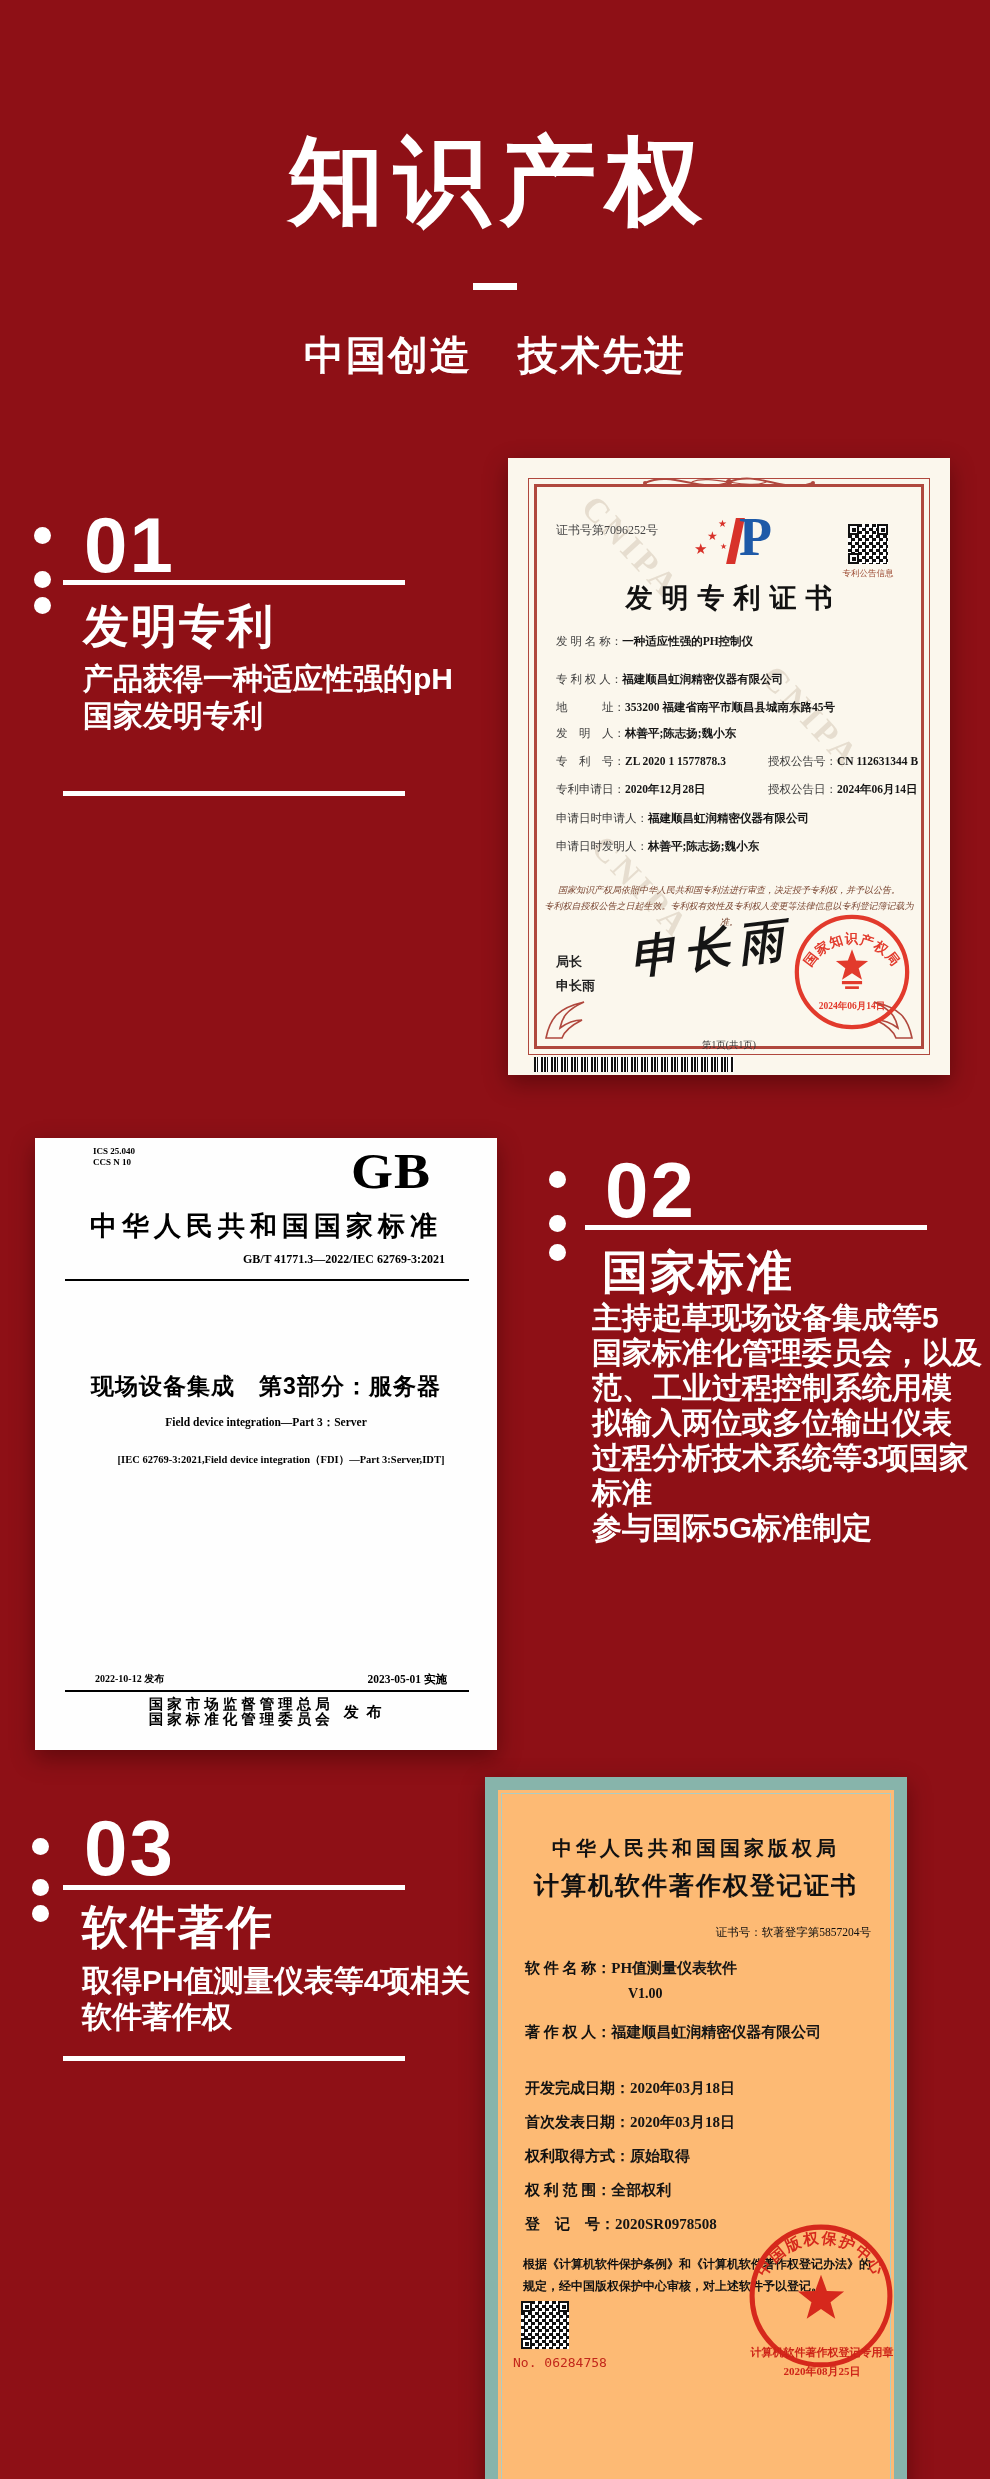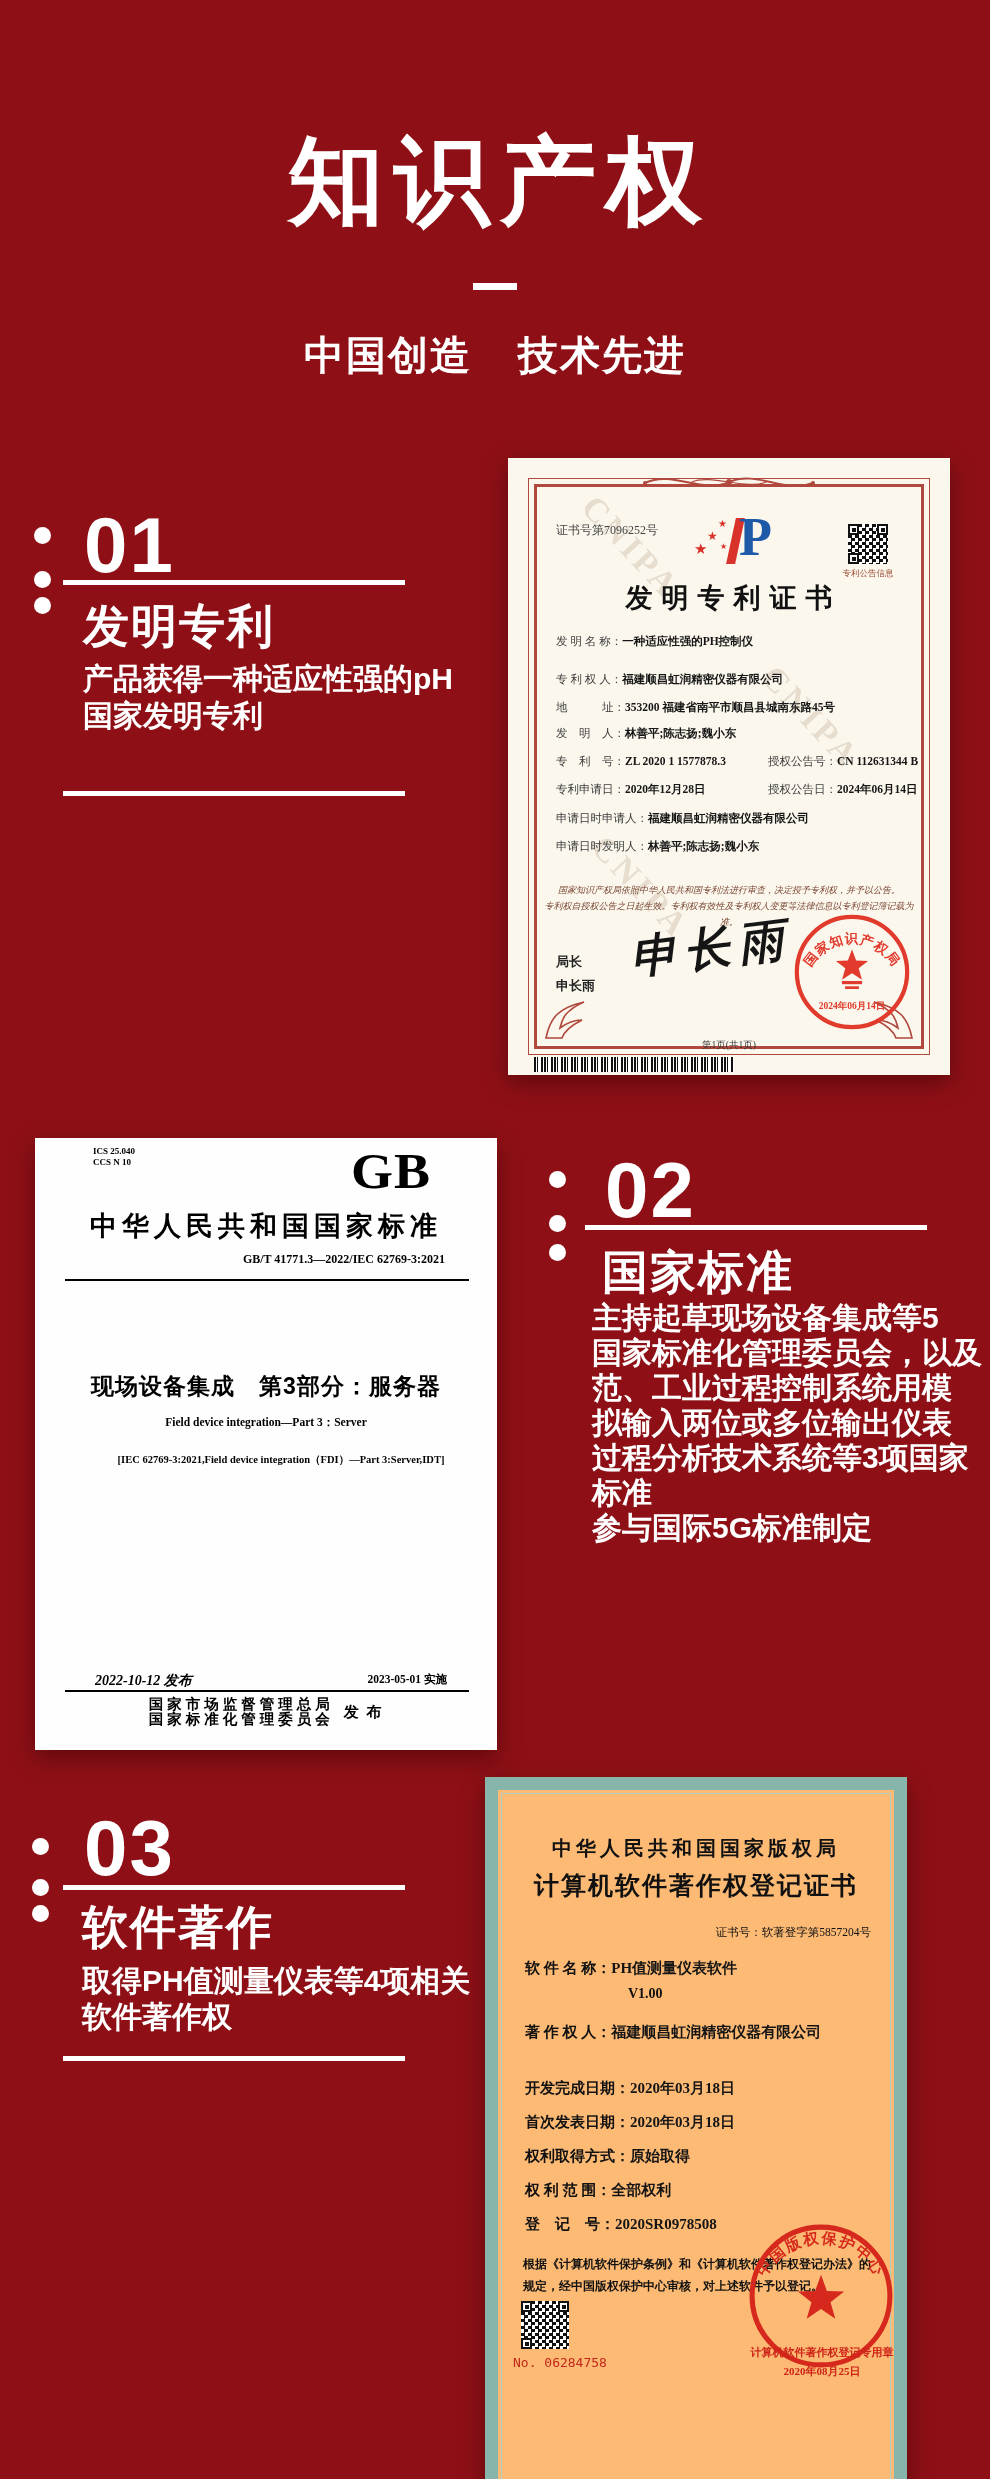--- a/index.html
+++ b/index.html
@@ -81,21 +81,21 @@
   .gb-logo{left:316px;top:4px;font-size:50px;font-weight:900;letter-spacing:1px;
            font-family:"Liberation Serif",serif;transform:scaleX(1.08);transform-origin:left top;}
   .gb-title{left:0;width:100%;top:70px;text-align:center;font-size:27px;font-weight:700;
             letter-spacing:5px;white-space:nowrap;}
   .gb-stdno{right:52px;top:114px;font-size:12px;font-weight:700;}
   .gb-rule{left:30px;top:141px;width:404px;height:2px;background:#000;}
   .gb-doctitle{left:0;width:100%;top:233px;text-align:center;font-size:23px;font-weight:700;
                font-family:"Liberation Sans",sans-serif;letter-spacing:1px;}
   .gb-en{left:0;width:100%;top:277px;text-align:center;font-size:11.5px;font-weight:700;}
   .gb-iec{left:0;width:100%;top:315px;text-align:center;font-size:10.5px;font-weight:700;margin-left:15px;}
-  .gb-issue{left:60px;top:534px;font-size:14px;font-weight:700;font-style:italic;}
+  .gb-issue{left:60px;top:534px;font-size:10px;font-weight:700;}
   .gb-impl{right:50px;top:534px;font-size:11.5px;font-weight:700;}
   .gb-dline{left:30px;top:552px;width:404px;height:2px;background:#000;}
   .gb-issuer{left:0;width:100%;top:559px;display:flex;justify-content:center;align-items:center;gap:10px;}
   .gb-issuer-lines{font-size:14.5px;font-weight:700;letter-spacing:4px;line-height:15px;}
   .gb-fabu{font-size:15px;font-weight:700;letter-spacing:2px;}
 
   
   .c3{left:485px;top:1777px;width:422px;height:776px;background:#fdba74;
       box-shadow:0 8px 22px rgba(40,0,0,.45);color:#111;font-family:"Liberation Serif",serif;}
   .c3-bf{position:absolute;inset:0;border:13px solid #87B4AB;box-sizing:border-box;}

